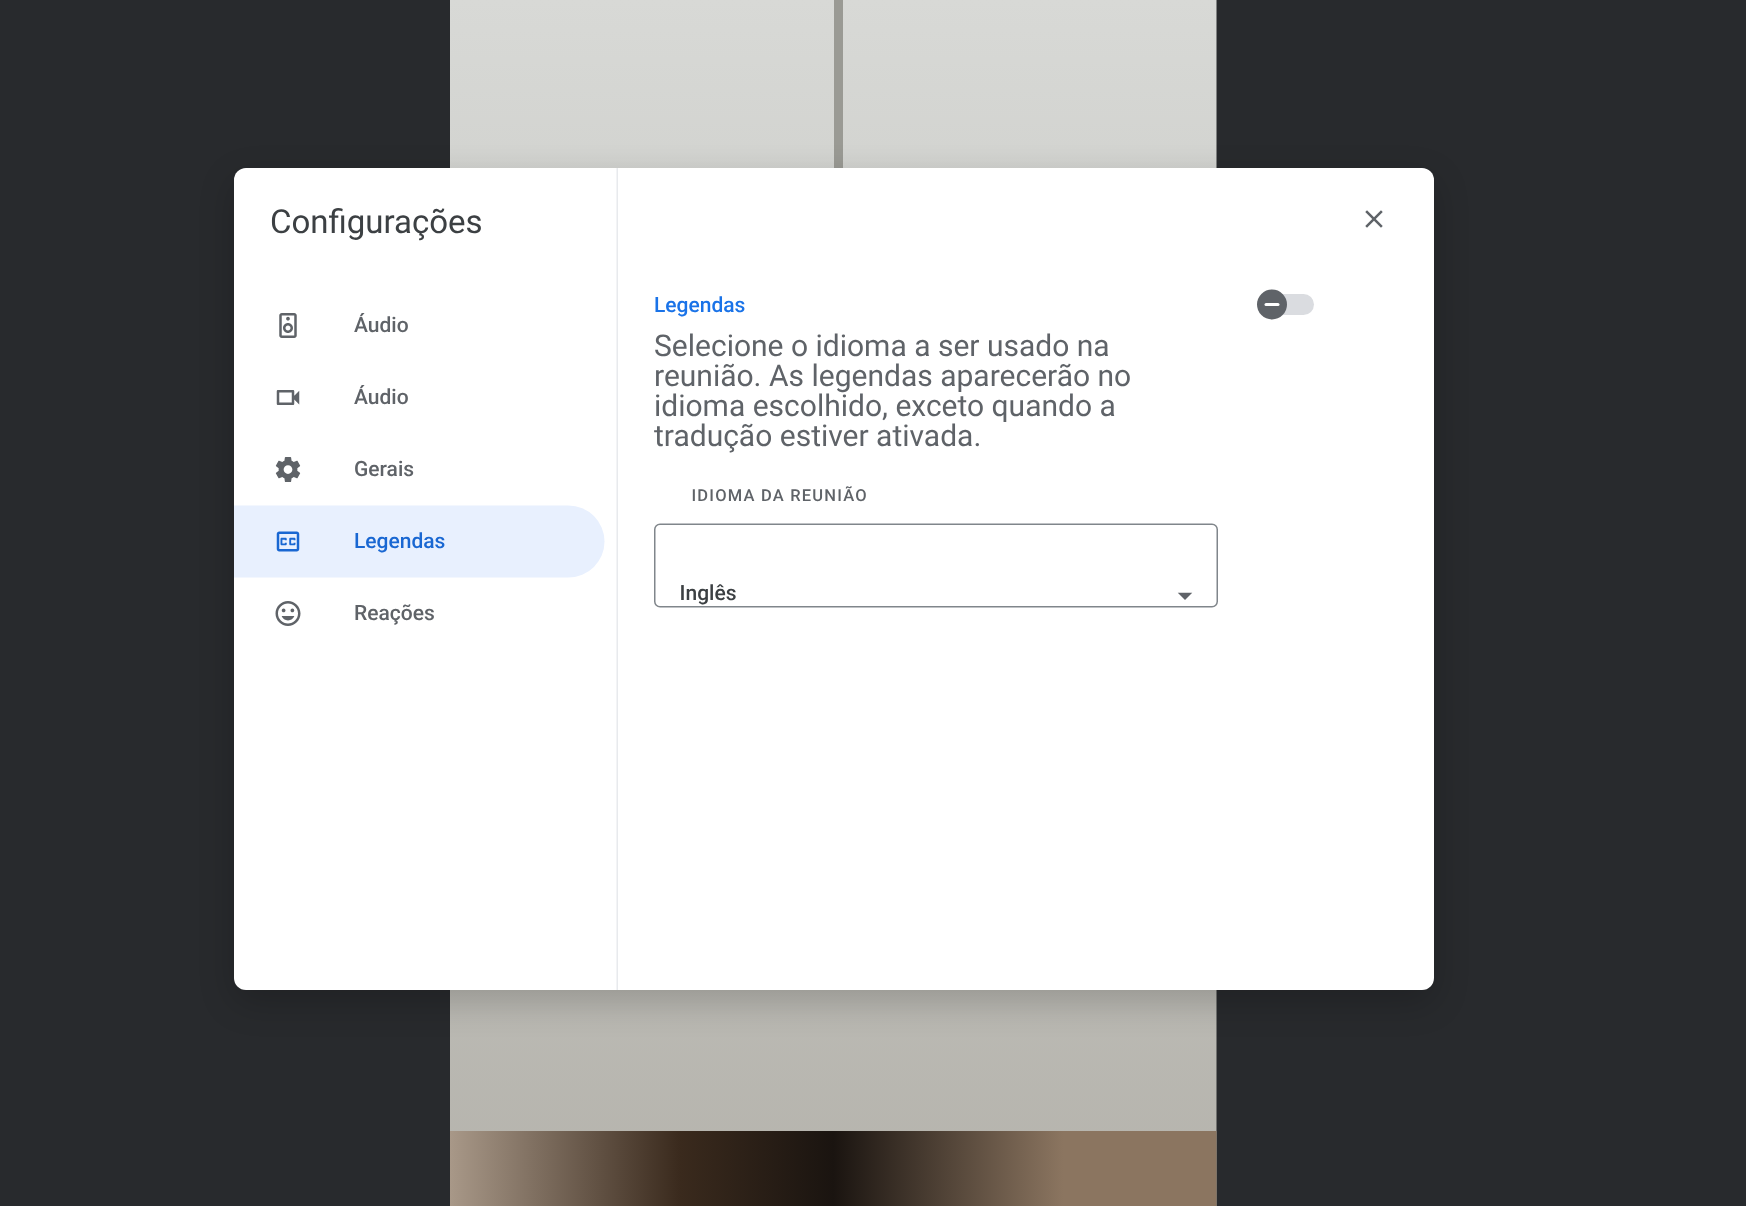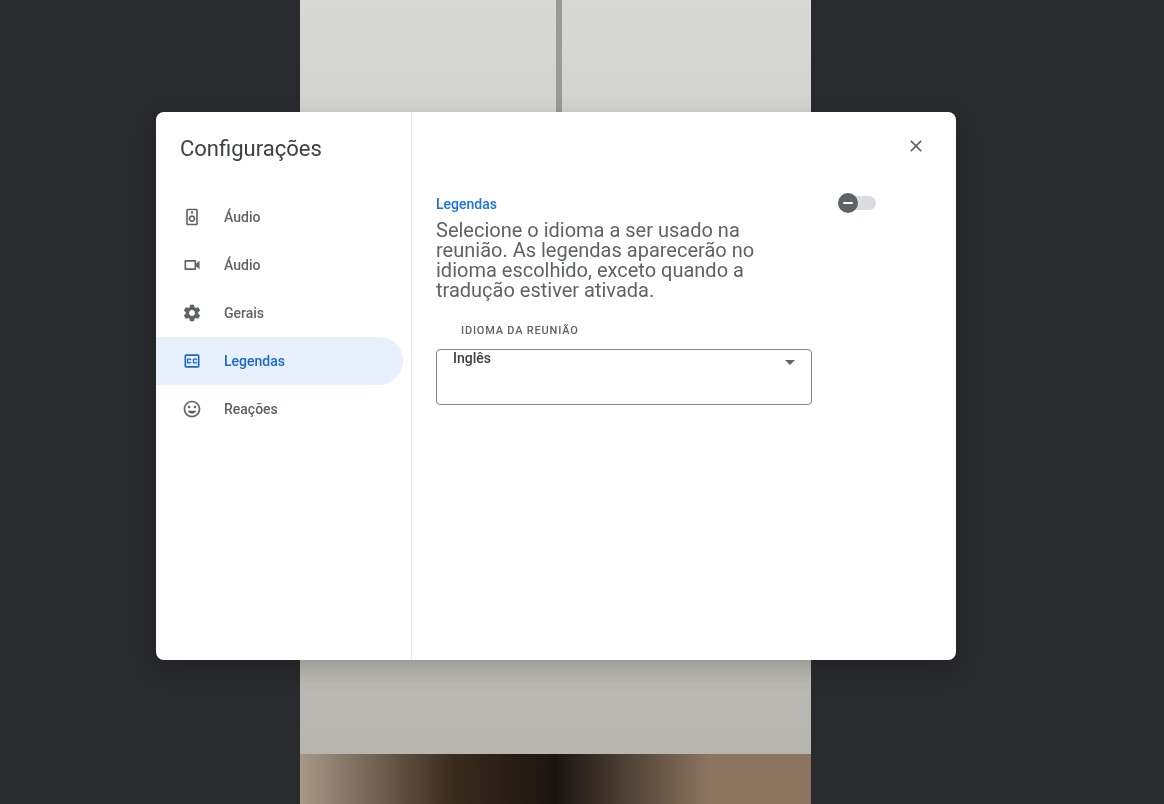--- a/index.html
+++ b/index.html
@@ -63,21 +63,21 @@
     }
     .sidebar-item {
       display: flex;
       align-items: center;
       height: 48px;
       padding: 0 24px;
       border-radius: 0 24px 24px 0;
       margin-right: 8px;
       cursor: pointer;
       color: #5f6368;
-      gap: 20px;
+      gap: 32px;
     }
     .sidebar-item.active {
       background: #e8f0fe;
       color: #1967d2;
     }
     .sidebar-item-label {
       font-size: 14px;
       font-weight: 500;
     }
     .sidebar-item .icon {
@@ -170,21 +170,21 @@
       color: #5f6368;
       margin-top: 24px;
       margin-left: 25px;
     }
     .select {
       margin-top: 12px;
       border: 1px solid #80868b;
       border-radius: 4px;
       height: 56px;
       display: flex;
-      align-items: flex-start;
+      align-items: flex-end;
       justify-content: space-between;
       padding: 0 16px;
       cursor: pointer;
       max-width: 376px;
     }
     .select-value {
       font-size: 14px;
       font-weight: 500;
       color: #3c4043;
     }

